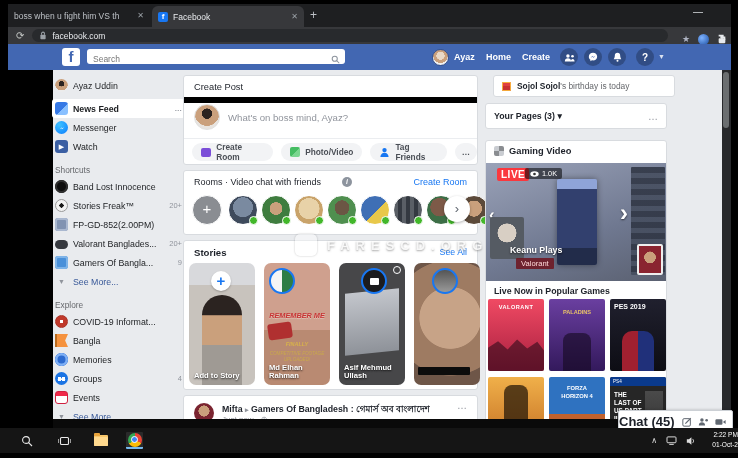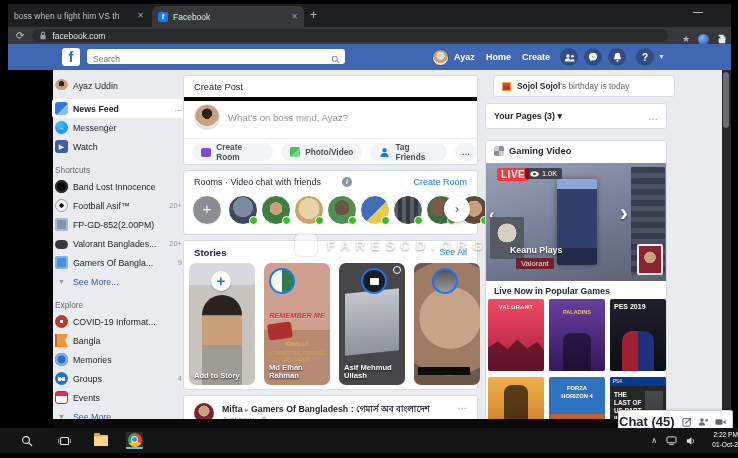--- a/index.html
+++ b/index.html
@@ -45,21 +45,21 @@
   .lrow .badge{color:#90949c;font-size:7.5px;}
   .lhead{color:#65676b;font-size:8.3px;margin-top:7px;height:14px;display:flex;align-items:center;}
   .active-row{background:#fff;border-radius:3px;font-weight:bold;padding:0 3px;margin:0 -3px;}
   .ico14{width:13px;height:13px;border-radius:3px;flex:0 0 auto;position:relative;}
   .circ{border-radius:50%!important;}
   .seemore{color:#385898;}
   .seemore .caret{color:#90949c;font-size:7px;width:13px;text-align:center;}
   
   .card{position:absolute;background:#fff;border:1px solid #d8dbdf;border-radius:3px;box-sizing:border-box;}
   .feed{left:175px;top:0;width:295px;height:358px;}
-  .cardtitle{font-size:9.3px;color:#1d2129;padding:6px 10px 5px;border-bottom:4px solid #000000;}
+  .cardtitle{font-size:9.3px;color:#1d2129;padding:6px 10px 5px;border-bottom:6px solid #000000;}
   .pill{display:flex;align-items:center;gap:5px;background:#f2f3f5;border-radius:10px;height:18px;padding:0 9px;font-size:8.3px;font-weight:bold;color:#4b4f56;}
   .avatar-me{width:24px;height:24px;border-radius:50%;background:radial-gradient(circle at 50% 36%,#2b2320 0 26%,#caa07c 27% 62%,#e8e4df 63%);border:1px solid #e0e0e0;}
   .rm-av{width:28px;height:28px;border-radius:50%;position:absolute;top:0;border:1px solid #fff;}
   .rm-dot{position:absolute;width:7px;height:7px;border-radius:50%;background:#42b72a;border:1.5px solid #fff;right:-1px;bottom:-1px;}
   .story{width:66px;height:122px;border-radius:7px;position:relative;overflow:hidden;flex:0 0 auto;}
   .story .name{position:absolute;left:5px;bottom:4px;color:#fff;font-weight:bold;font-size:7.6px;text-shadow:0 1px 2px rgba(0,0,0,.8);line-height:1.15;}
   .story-av{position:absolute;top:5px;left:5px;width:22px;height:22px;border-radius:50%;border:2px solid #1877f2;}
   .wm{left:112px;top:164px;display:flex;align-items:center;gap:10px;z-index:9;pointer-events:none;}
   .wm .box{width:22px;height:22px;border-radius:5px;background:rgba(255,255,255,.45);box-shadow:0 0 2px rgba(0,0,0,.25);}
   .wm .txt{font-weight:bold;font-size:13px;letter-spacing:6px;color:rgba(255,255,255,.85);text-shadow:0 1px 2px rgba(90,90,90,.55);}
@@ -194,21 +194,21 @@
     </div>
 
     <div class="lhead">Shortcuts</div>
     <div class="lrow">
       <span class="ico14 circ" style="background:#0d0d0d;box-shadow:inset 0 0 0 2px #2e2e2e"></span>
       <span class="lbl">Band Lost Innocence</span>
       <span class="badge"></span>
     </div>
     <div class="lrow">
       <span class="ico14 circ" style="background:radial-gradient(circle,#1a1a1a 0 28%,#f2f2f2 29%);border:1px solid #999;box-sizing:border-box"></span>
-      <span class="lbl">Football Asif™</span>
+      <span class="lbl">Stories Freak™</span>
       <span class="badge">20+</span>
     </div>
     <div class="lrow">
       <span class="ico14" style="background:#8193b2;box-shadow:inset 0 0 0 2px #aab8d0"></span>
       <span class="lbl">FP-GD-852(2.00PM)</span>
       <span class="badge"></span>
     </div>
     <div class="lrow">
       <span class="ico14" style="background:#36393f;border-radius:6px;height:9px;margin-top:2px"></span>
       <span class="lbl">Valorant Banglades...</span>

